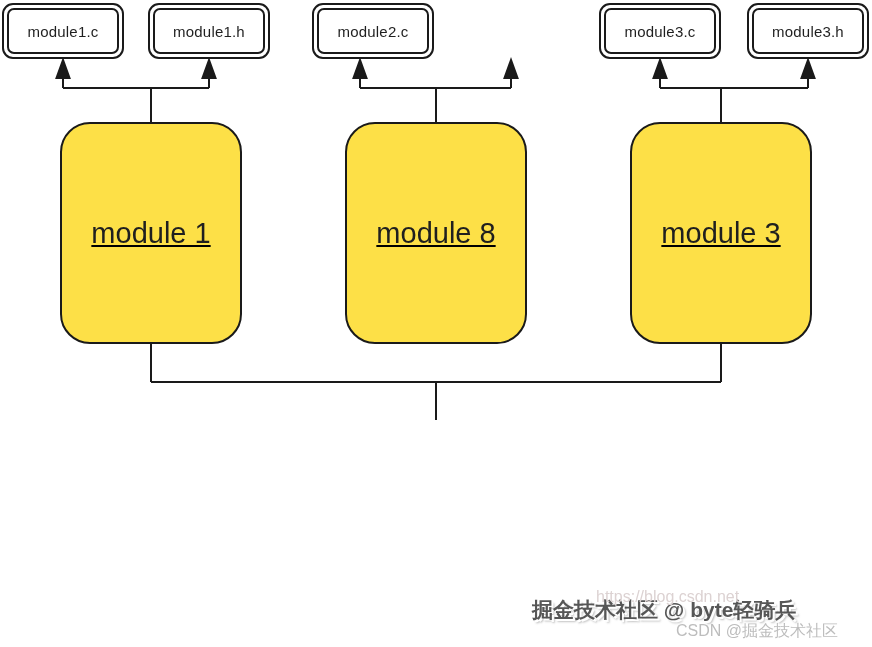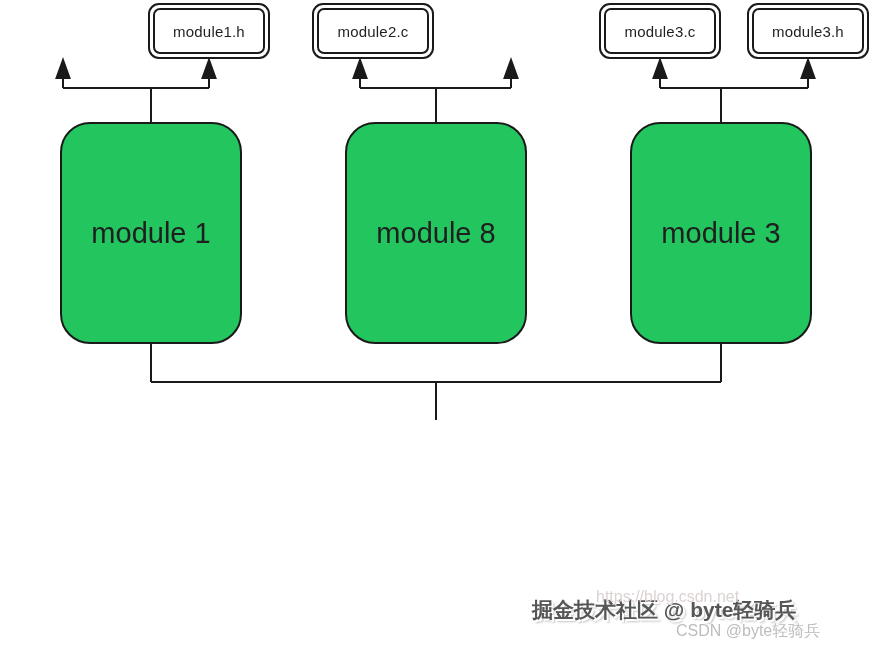--- a/index.html
+++ b/index.html
@@ -48,25 +48,26 @@
     font-size: 15px;
     color: #1f1f1f;
     letter-spacing: 0.2px;
   }
   
   .big-node {
     position: absolute;
     width: 182px;
     border: 2px solid #1a1a1a;
     border-radius: 30px;
-    background: #22c55e;
+    background: #fde047;
     box-sizing: border-box;
     display: flex;
     align-items: center;
     justify-content: center;
+    text-decoration: underline;
   }
   .module-node {
     top: 122px;
     height: 222px;
   }
   .main-node {
     top: 420px;
     height: 224px;
   }
   .big-node .label {
@@ -136,20 +137,25 @@
 
       <g>
         <line x1="151" y1="343" x2="151" y2="382"></line>
         <line x1="721" y1="343" x2="721" y2="382"></line>
         <line x1="151" y1="382" x2="721" y2="382"></line>
         <line x1="436" y1="382" x2="436" y2="420"></line>
       </g>
     </g>
   </svg>
 
+  <div class="file-node" style="left:2px">
+    <div class="inner">
+      <span class="label">module1.c</span>
+    </div>
+  </div>
   <div class="file-node" style="left:148px">
     <div class="inner">
       <span class="label">module1.h</span>
     </div>
   </div>
   <div class="file-node" style="left:312px">
     <div class="inner">
       <span class="label">module2.c</span>
     </div>
   </div>
@@ -170,15 +176,15 @@
   <div class="big-node module-node" style="left:345px">
     <span class="label">module 8</span>
   </div>
   <div class="big-node module-node" style="left:630px">
     <span class="label">module 3</span>
   </div>
 
 
   <div class="wm-community" style="color: rgb(86, 86, 86);">掘金技术社区 @ byte轻骑兵</div>
   <div class="wm-url" style="color: rgb(220, 210, 210);">https://blog.csdn.net</div>
-  <div class="wm-csdn" style="color: rgb(189, 189, 189);">CSDN @byte轻骑兵</div>
+  <div class="wm-csdn" style="color: rgb(189, 189, 189);">CSDN @掘金技术社区</div>
 
 </div>
 
 </body></html>

